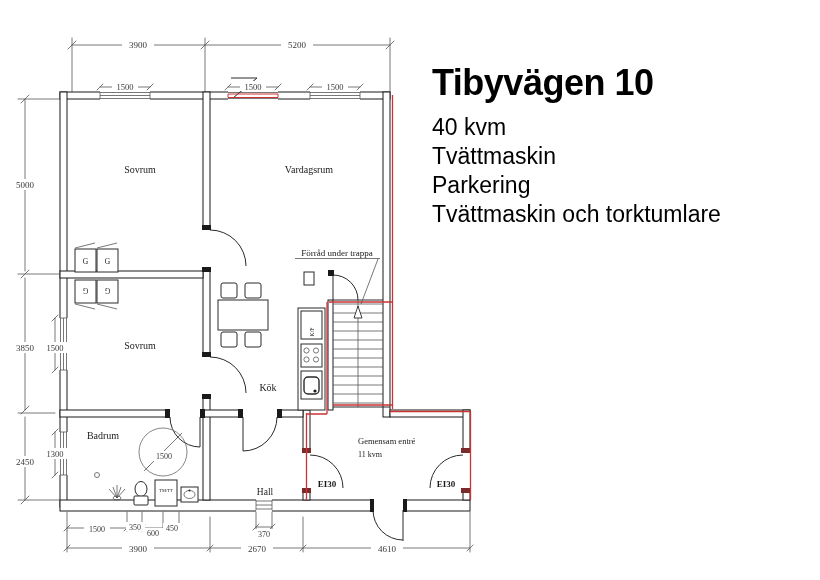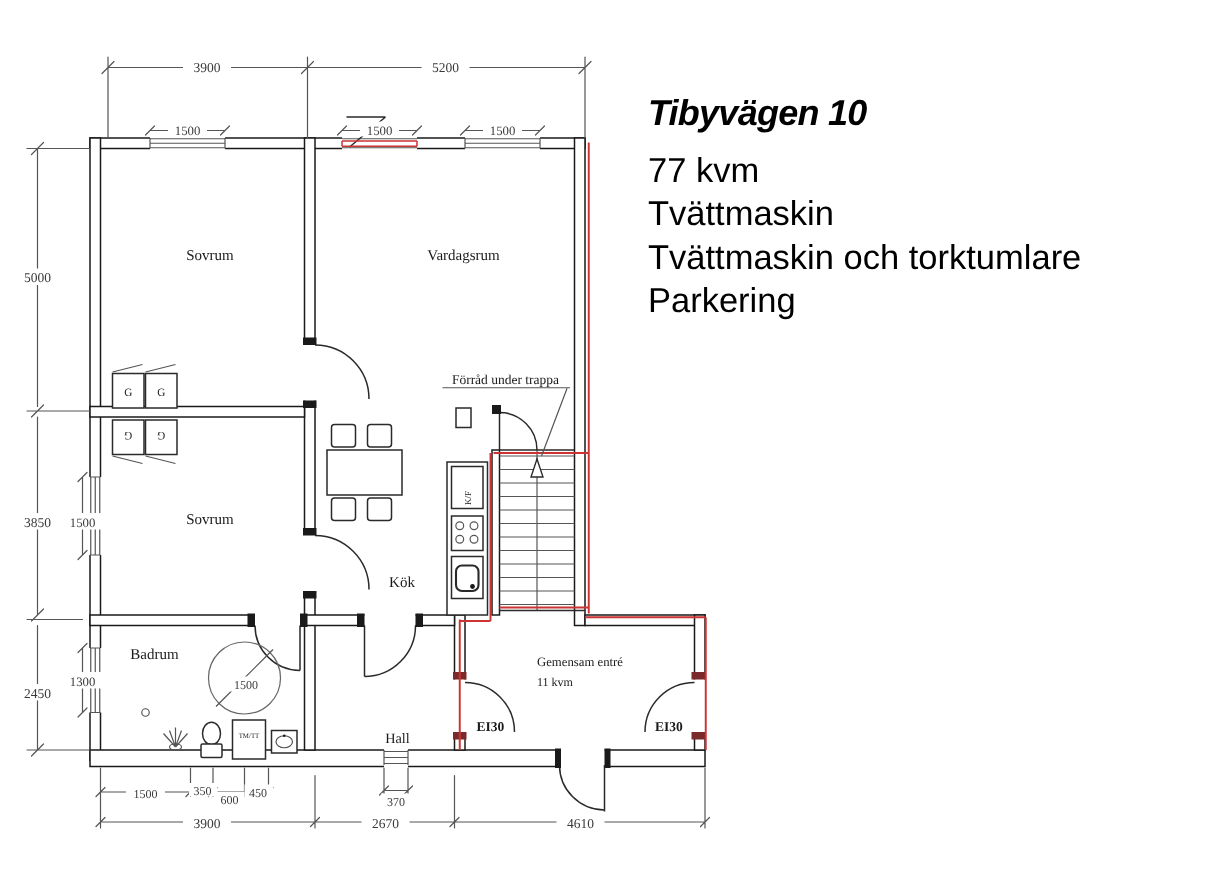--- a/index.html
+++ b/index.html
@@ -8,21 +8,21 @@
   .stage{position:absolute;inset:0;}
   svg{position:absolute;left:0;top:0;}
   .lbl{font-family:"Liberation Serif",serif;fill:#1a1a1a;}
   .dimtxt{font-family:"Liberation Serif",serif;fill:#3a3a3a;}
   .wall{fill:#ffffff;stroke:#1a1a1a;stroke-width:1;}
   .thin{stroke:#2a2a2a;stroke-width:1;fill:none;}
   .hair{stroke:#555;stroke-width:0.8;fill:none;}
   .gap{fill:#ffffff;stroke:none;}
   .fix{fill:#ffffff;stroke:#2a2a2a;stroke-width:1;}
   .info{position:absolute;left:432px;top:62px;color:#000;}
-  .info h1{margin:0 0 9px 0;font-size:24px;font-weight:bold;letter-spacing:-0.5px;font-style:italic;}
+  .info h1{margin:0 0 9px 0;font-size:36px;font-weight:bold;letter-spacing:-0.5px;}
   .info-lines div{font-size:23px;line-height:29px;}
 </style>
 </head>
 <body>
 
 <div class="stage">
 
 <svg width="820" height="580" viewBox="0 0 820 580">
 
   <g>
@@ -271,20 +271,20 @@
       <text class="dimtxt" x="257" y="552" font-size="9" text-anchor="middle">2670</text>
       <rect class="gap" x="371" y="543" width="32" height="10"></rect>
       <text class="dimtxt" x="387" y="552" font-size="9" text-anchor="middle">4610</text>
     </g>
   </g>
 </svg>
 
 <div class="info">
   <h1>Tibyvägen 10</h1>
   <div class="info-lines">
-    <div>77 kvm</div>
+    <div>40 kvm</div>
     <div>Tvättmaskin</div>
+    <div>Parkering</div>
     <div>Tvättmaskin och torktumlare</div>
-    <div>Parkering</div>
   </div>
 </div>
 
 </div>
 
 </body></html>

